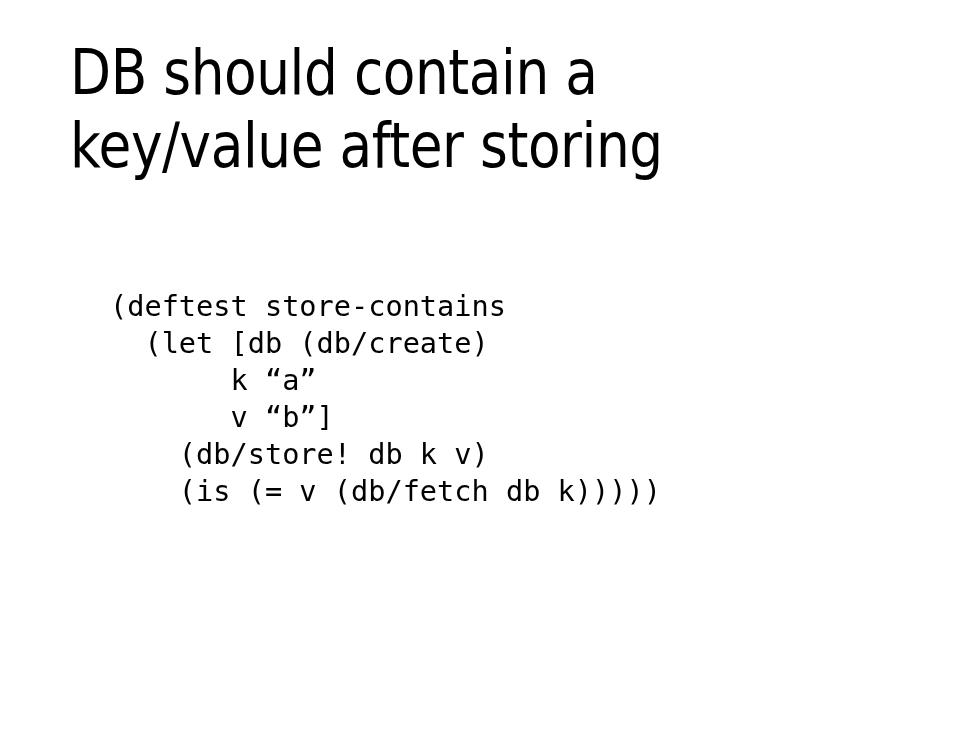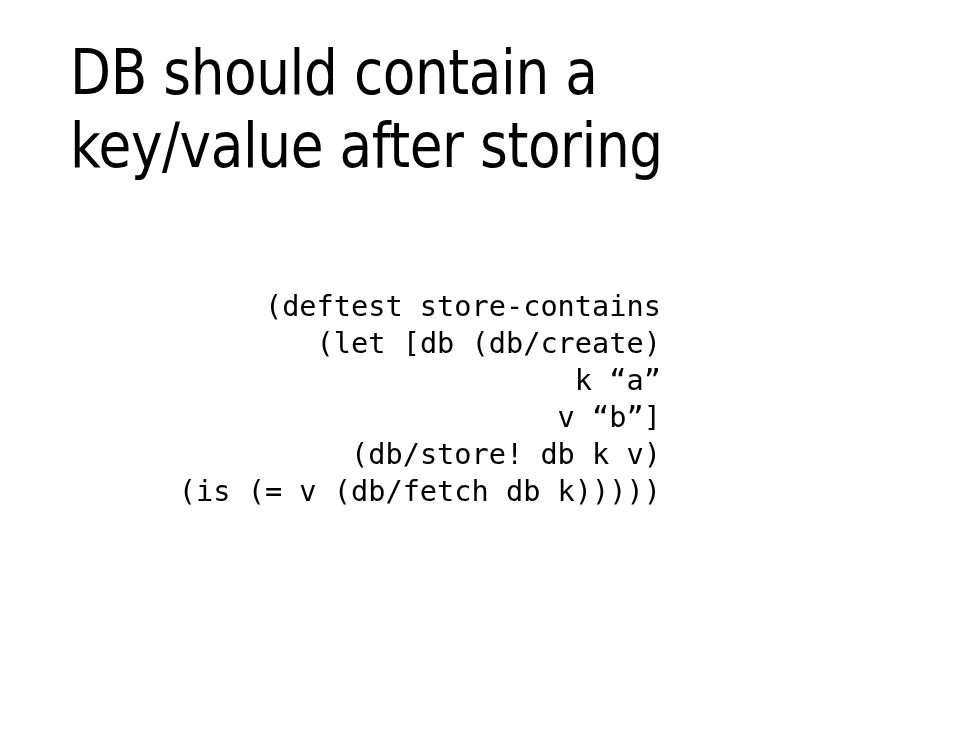--- a/index.html
+++ b/index.html
@@ -49,21 +49,20 @@
     top: 288px;
     margin: 0;
     padding: 0;
     font-family: "DejaVu Sans Mono", monospace;
     font-size: 28.6px;
     line-height: 37px;
     color: #000000;
     background: transparent;
     white-space: pre;
     tab-size: 2;
-    text-align: right;
   }
 </style>
 </head>
 <body>
 
 <div class="slide">
 
   <h1 class="slide-title">DB should contain a key/value after storing</h1>
 
   <pre class="code-block">(deftest store-contains

